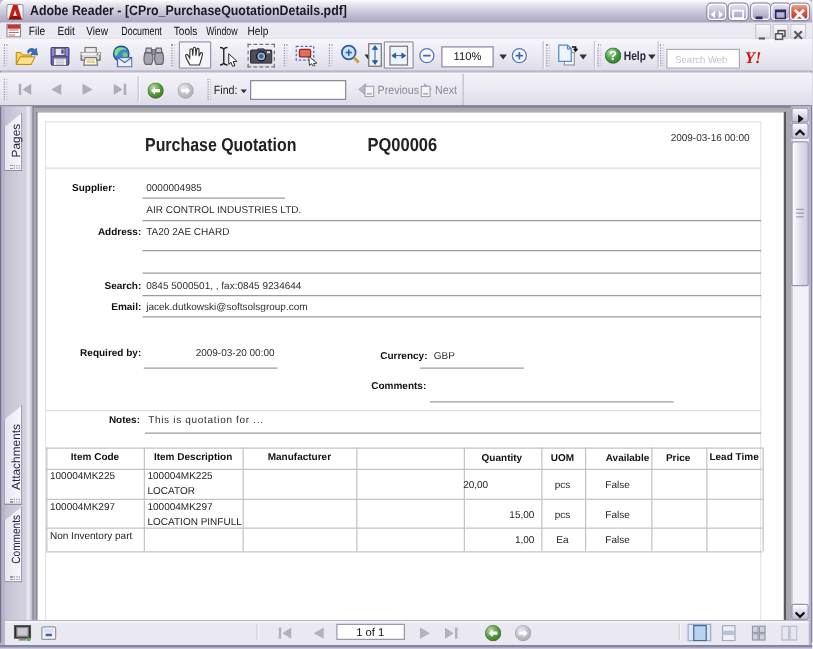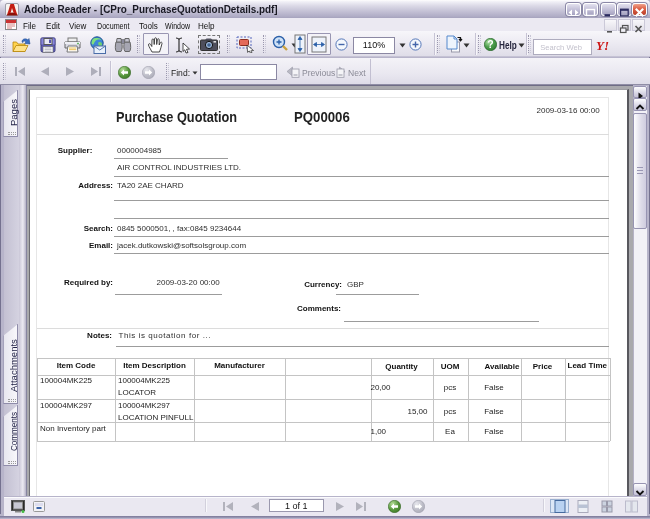--- a/index.html
+++ b/index.html
@@ -440,17 +440,17 @@
   <div class="a td" style="left:370.5px;top:383px;width:57.0px;text-align:left">20,00</div>
   <div class="a td" style="left:432.5px;top:383px;width:35.0px;text-align:center">pcs</div>
   <div class="a td" style="left:467.5px;top:383px;width:53.0px;text-align:center">False</div>
   <div class="a td" style="left:40px;top:400.5px">100004MK297</div>
   <div class="a td" style="left:118px;top:400.5px">100004MK297</div>
   <div class="a td" style="left:118px;top:412.5px">LOCATION PINFULL</div>
   <div class="a td" style="left:370.5px;top:406.5px;width:57.0px;text-align:right">15,00</div>
   <div class="a td" style="left:432.5px;top:406.5px;width:35.0px;text-align:center">pcs</div>
   <div class="a td" style="left:467.5px;top:406.5px;width:53.0px;text-align:center">False</div>
   <div class="a td" style="left:40px;top:424px">Non Inventory part</div>
-  <div class="a td" style="left:370.5px;top:427px;width:57.0px;text-align:left">1,00</div>
+  <div class="a td" style="left:370.5px;top:427px;width:57.0px;text-align:right">1,00</div>
   <div class="a td" style="left:432.5px;top:427px;width:35.0px;text-align:center">Ea</div>
   <div class="a td" style="left:467.5px;top:427px;width:53.0px;text-align:center">False</div>
 
 </div>
 
 </body></html>

